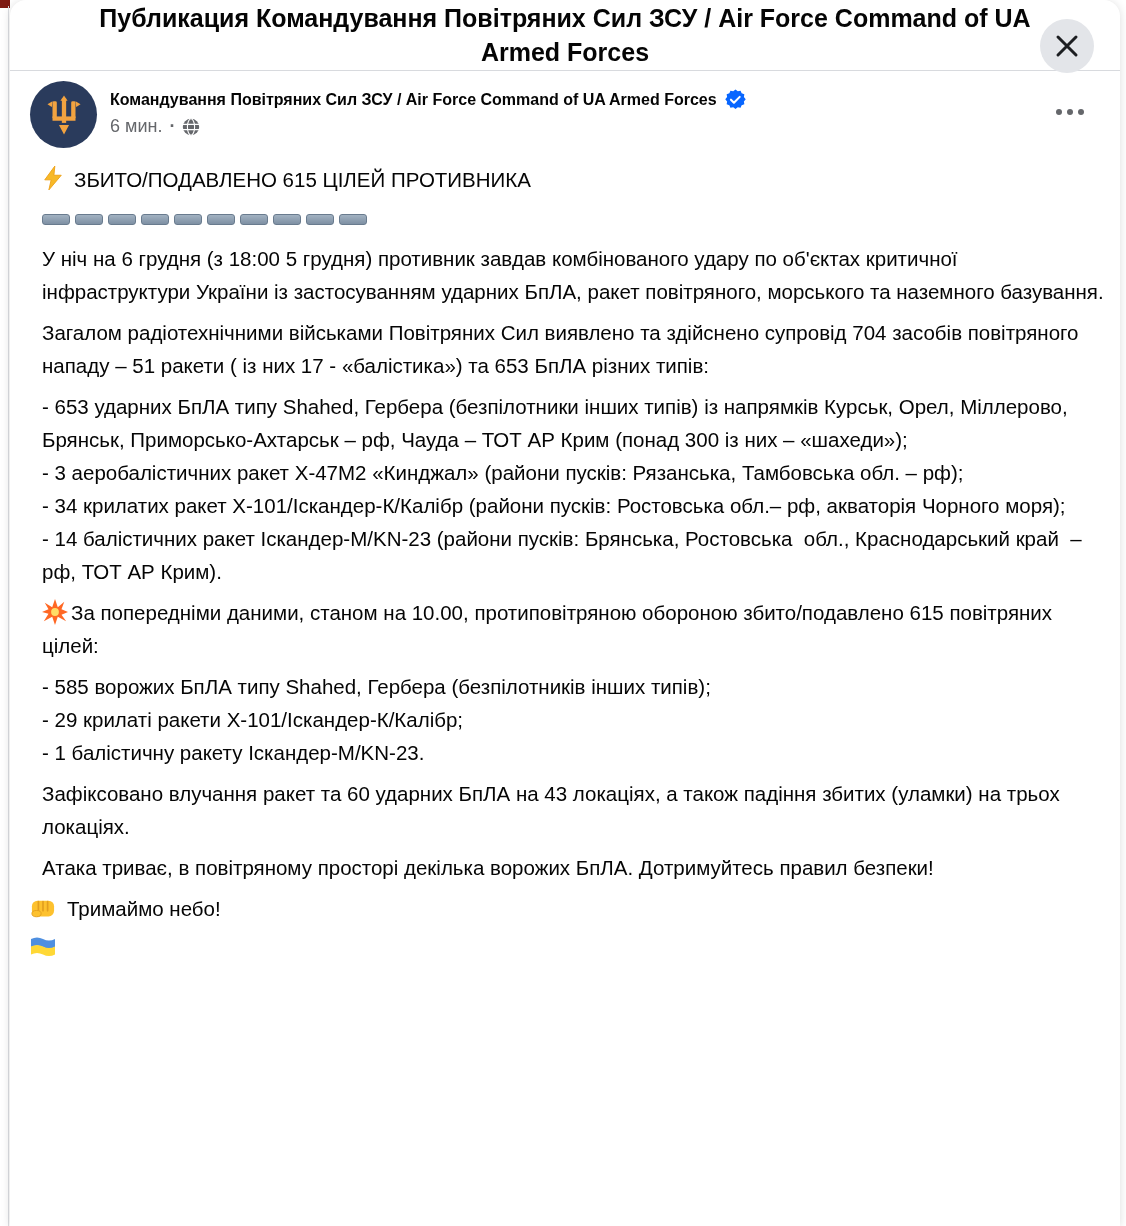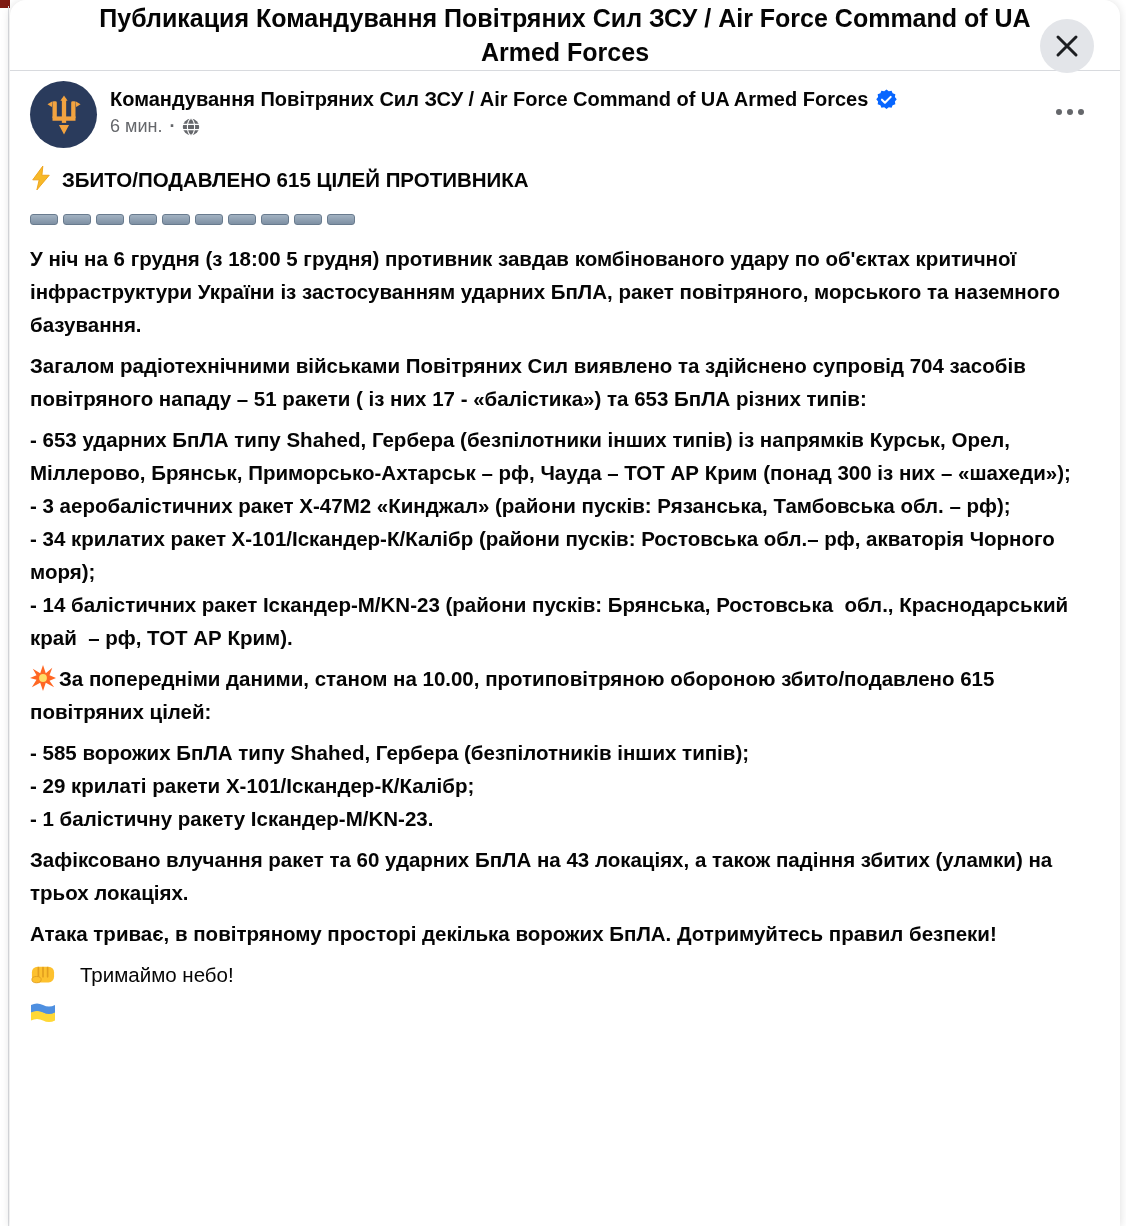--- a/index.html
+++ b/index.html
@@ -34,42 +34,42 @@
   }
 
   .post { padding:8px 16px 0 16px; }
   .post-header { position:relative; display:flex; align-items:flex-start; padding:2px 0 0 4px; }
   .avatar {
     width:67px; height:67px; border-radius:50%; background:#2a3b5c; flex:none;
     display:flex; align-items:center; justify-content:center; cursor:pointer;
   }
   .author-block { margin-left:13px; padding-top:5px; min-width:0; }
   .author-row { display:flex; align-items:center; gap:8px; }
-  .author-name { font-size:20px; font-weight:bold; line-height:27px; color:#050505; cursor:pointer; }
+  .author-name { font-size:16px; font-weight:bold; line-height:27px; color:#050505; cursor:pointer; }
   .meta-row { display:flex; align-items:center; gap:7px; color:#65676b; font-size:18px; margin-top:3px; }
   .meta-sep { font-weight:bold; }
   .more-btn {
     position:absolute; right:12px; top:22px; background:none; border:none; cursor:pointer;
     display:flex; gap:5px; padding:8px;
   }
   .more-btn .dot { width:6px; height:6px; border-radius:50%; background:#65676b; }
 
   .body-text { margin-top:15px; font-size:20.5px; line-height:33px; color:#050505; }
-  .body-text p { margin:0 0 8px 0; padding-left:4px;font-weight:bold; }
+  .body-text p { margin:0 0 8px 12px; padding-left:4px; }
   .pre { white-space:pre-wrap; }
   .dash-row { display:flex; gap:5px; align-items:center; height:30px; }
   .dash {
     width:28px; height:11px; border-radius:3px;
     background:linear-gradient(#a2b2c2,#7e90a3);
     border:1px solid #697b8e;
   }
   .ic { display:inline-block; vertical-align:-4px; }
   .ic-bolt { margin-right:10px; }
   .ic-boom { margin-right:3px; vertical-align:-5px; }
-  .emoji-line { display:flex; align-items:center; gap:24px; height:33px; margin-bottom:5px; padding-left:4px; }
+  .emoji-line { display:flex; align-items:center; gap:11px; height:33px; margin-bottom:5px; padding-left:4px; }
 </style>
 </head>
 <body>
 
 <div class="bg-red-fragment"></div>
 <div class="bg-edge-line"></div>
 
 <div class="modal">
 
   <div class="modal-header">

